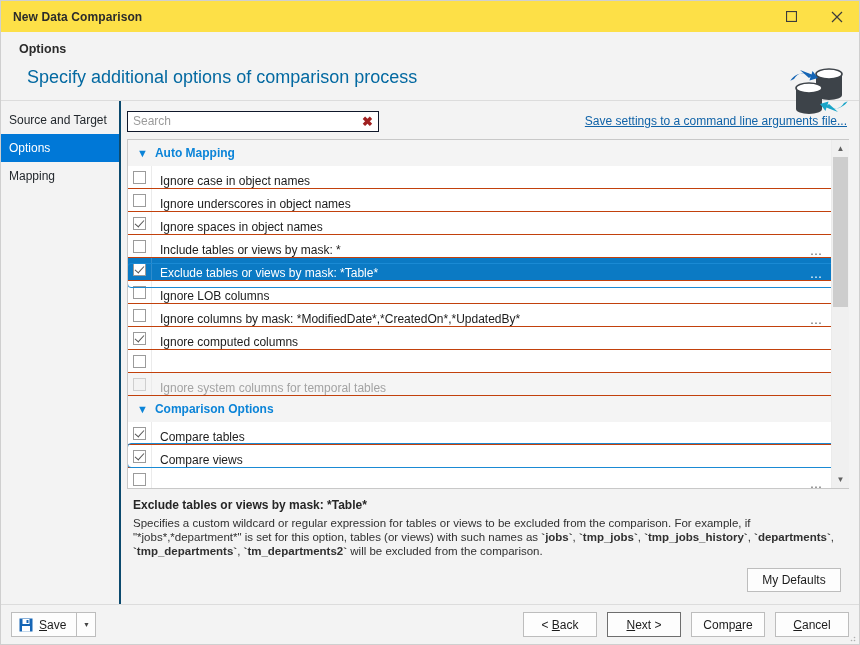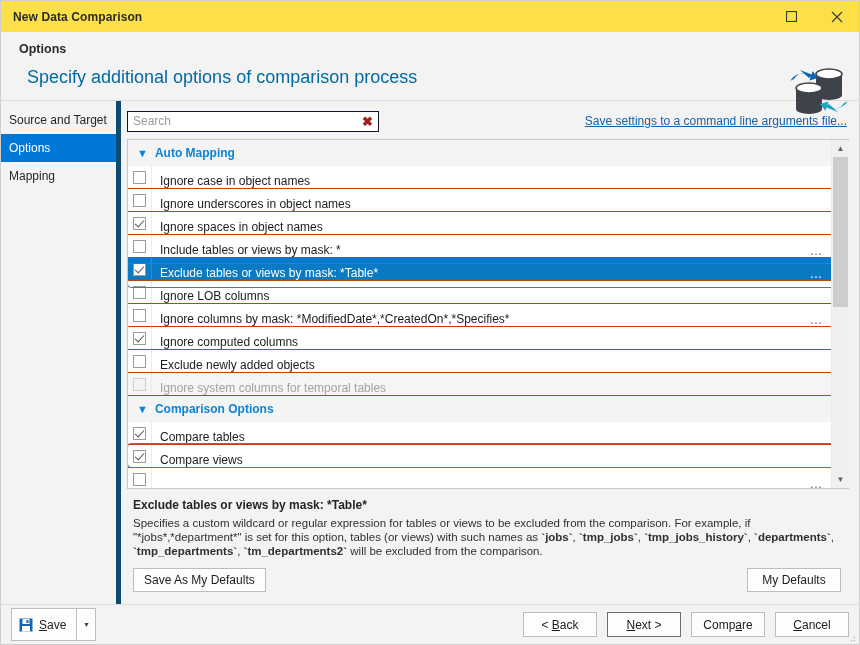--- a/index.html
+++ b/index.html
@@ -82,21 +82,21 @@
     display: flex;
     min-height: 0;
     background: #f3f3f3;
   }
 
   
   .sidebar {
     width: 120px;
     flex: none;
     background: #f3f3f3;
-    border-right: 5px solid #0c4a6e;
+    border-right: 2px solid #0c4a6e;
     padding-top: 5px;
     box-sizing: border-box;
   }
   .side-item {
     height: 28px;
     display: flex;
     align-items: center;
     padding-left: 8px;
     font-size: 12px;
     color: #23282d;
@@ -354,21 +354,21 @@
     border-top: 1px solid #dcdcdc;
     display: flex;
     align-items: center;
     padding: 0 10px 0 10px;
     box-sizing: border-box;
     position: relative;
   }
   .savebtn-group {
     display: flex;
     align-items: stretch;
-    height: 33px;
+    height: 25px;
   }
   .savebtn {
     display: flex;
     align-items: center;
     border: 1px solid #bdbdbd;
     border-right: none;
     background: #fdfdfd;
     padding: 0 10px 0 7px;
     font-size: 12px;
     color: #1c1c1c;
@@ -515,36 +515,35 @@
             <div class="cbcell">
                 <span class="cb"></span>
               </div>
             <span class="rlabel">Ignore LOB columns</span>
           </div>
 
           <div class="row">
             <div class="cbcell">
                 <span class="cb"></span>
               </div>
-            <span class="rlabel">Ignore columns by mask: *ModifiedDate*,*CreatedOn*,*Specifies*</span>
+            <span class="rlabel">Ignore columns by mask: *ModifiedDate*,*CreatedOn*,*UpdatedBy*</span>
             <span class="dots">⋯</span>
           </div>
 
           <div class="row">
             <div class="cbcell">
                 <span class="cb checked"></span>
               </div>
             <span class="rlabel">Ignore computed columns</span>
           </div>
 
           <div class="row">
             <div class="cbcell">
                 <span class="cb"></span>
               </div>
-            <span class="rlabel">Exclude newly added objects</span>
           </div>
 
           <div class="row disabled">
             <div class="cbcell">
                 <span class="cb dim"></span>
               </div>
             <span class="rlabel">Ignore system columns for temporal tables</span>
           </div>
 
           <div class="grp">
@@ -584,21 +583,20 @@
           <div class="sb-arrow bottom">▼</div>
         </div>
       </div>
 
       <div class="descwrap">
         <div class="desc-title">Exclude tables or views by mask: *Table*</div>
         <div class="desc-body"><span>Specifies a custom wildcard or regular expression for tables or views to be excluded from the comparison. For example, if "*jobs*,*department*" is set for this option, tables (or views) with such names as </span><b class="mono-b">`jobs`</b><span>, </span><b class="mono-b">`tmp_jobs`</b><span>, </span><b class="mono-b">`tmp_jobs_history`</b><span>, </span><b class="mono-b">`departments`</b><span>, </span><b class="mono-b">`tmp_departments`</b><span>, </span><b class="mono-b">`tm_departments2`</b><span> will be excluded from the comparison.</span></div>
       </div>
 
       <div class="defrow">
-        <button class="btn">Save As My Defaults</button>
         <div class="spacer"></div>
         <button class="btn">My Defaults</button>
       </div>
 
     </div>
   </div>
 
   <div class="footer">
     <div class="savebtn-group">
       <div class="savebtn">

